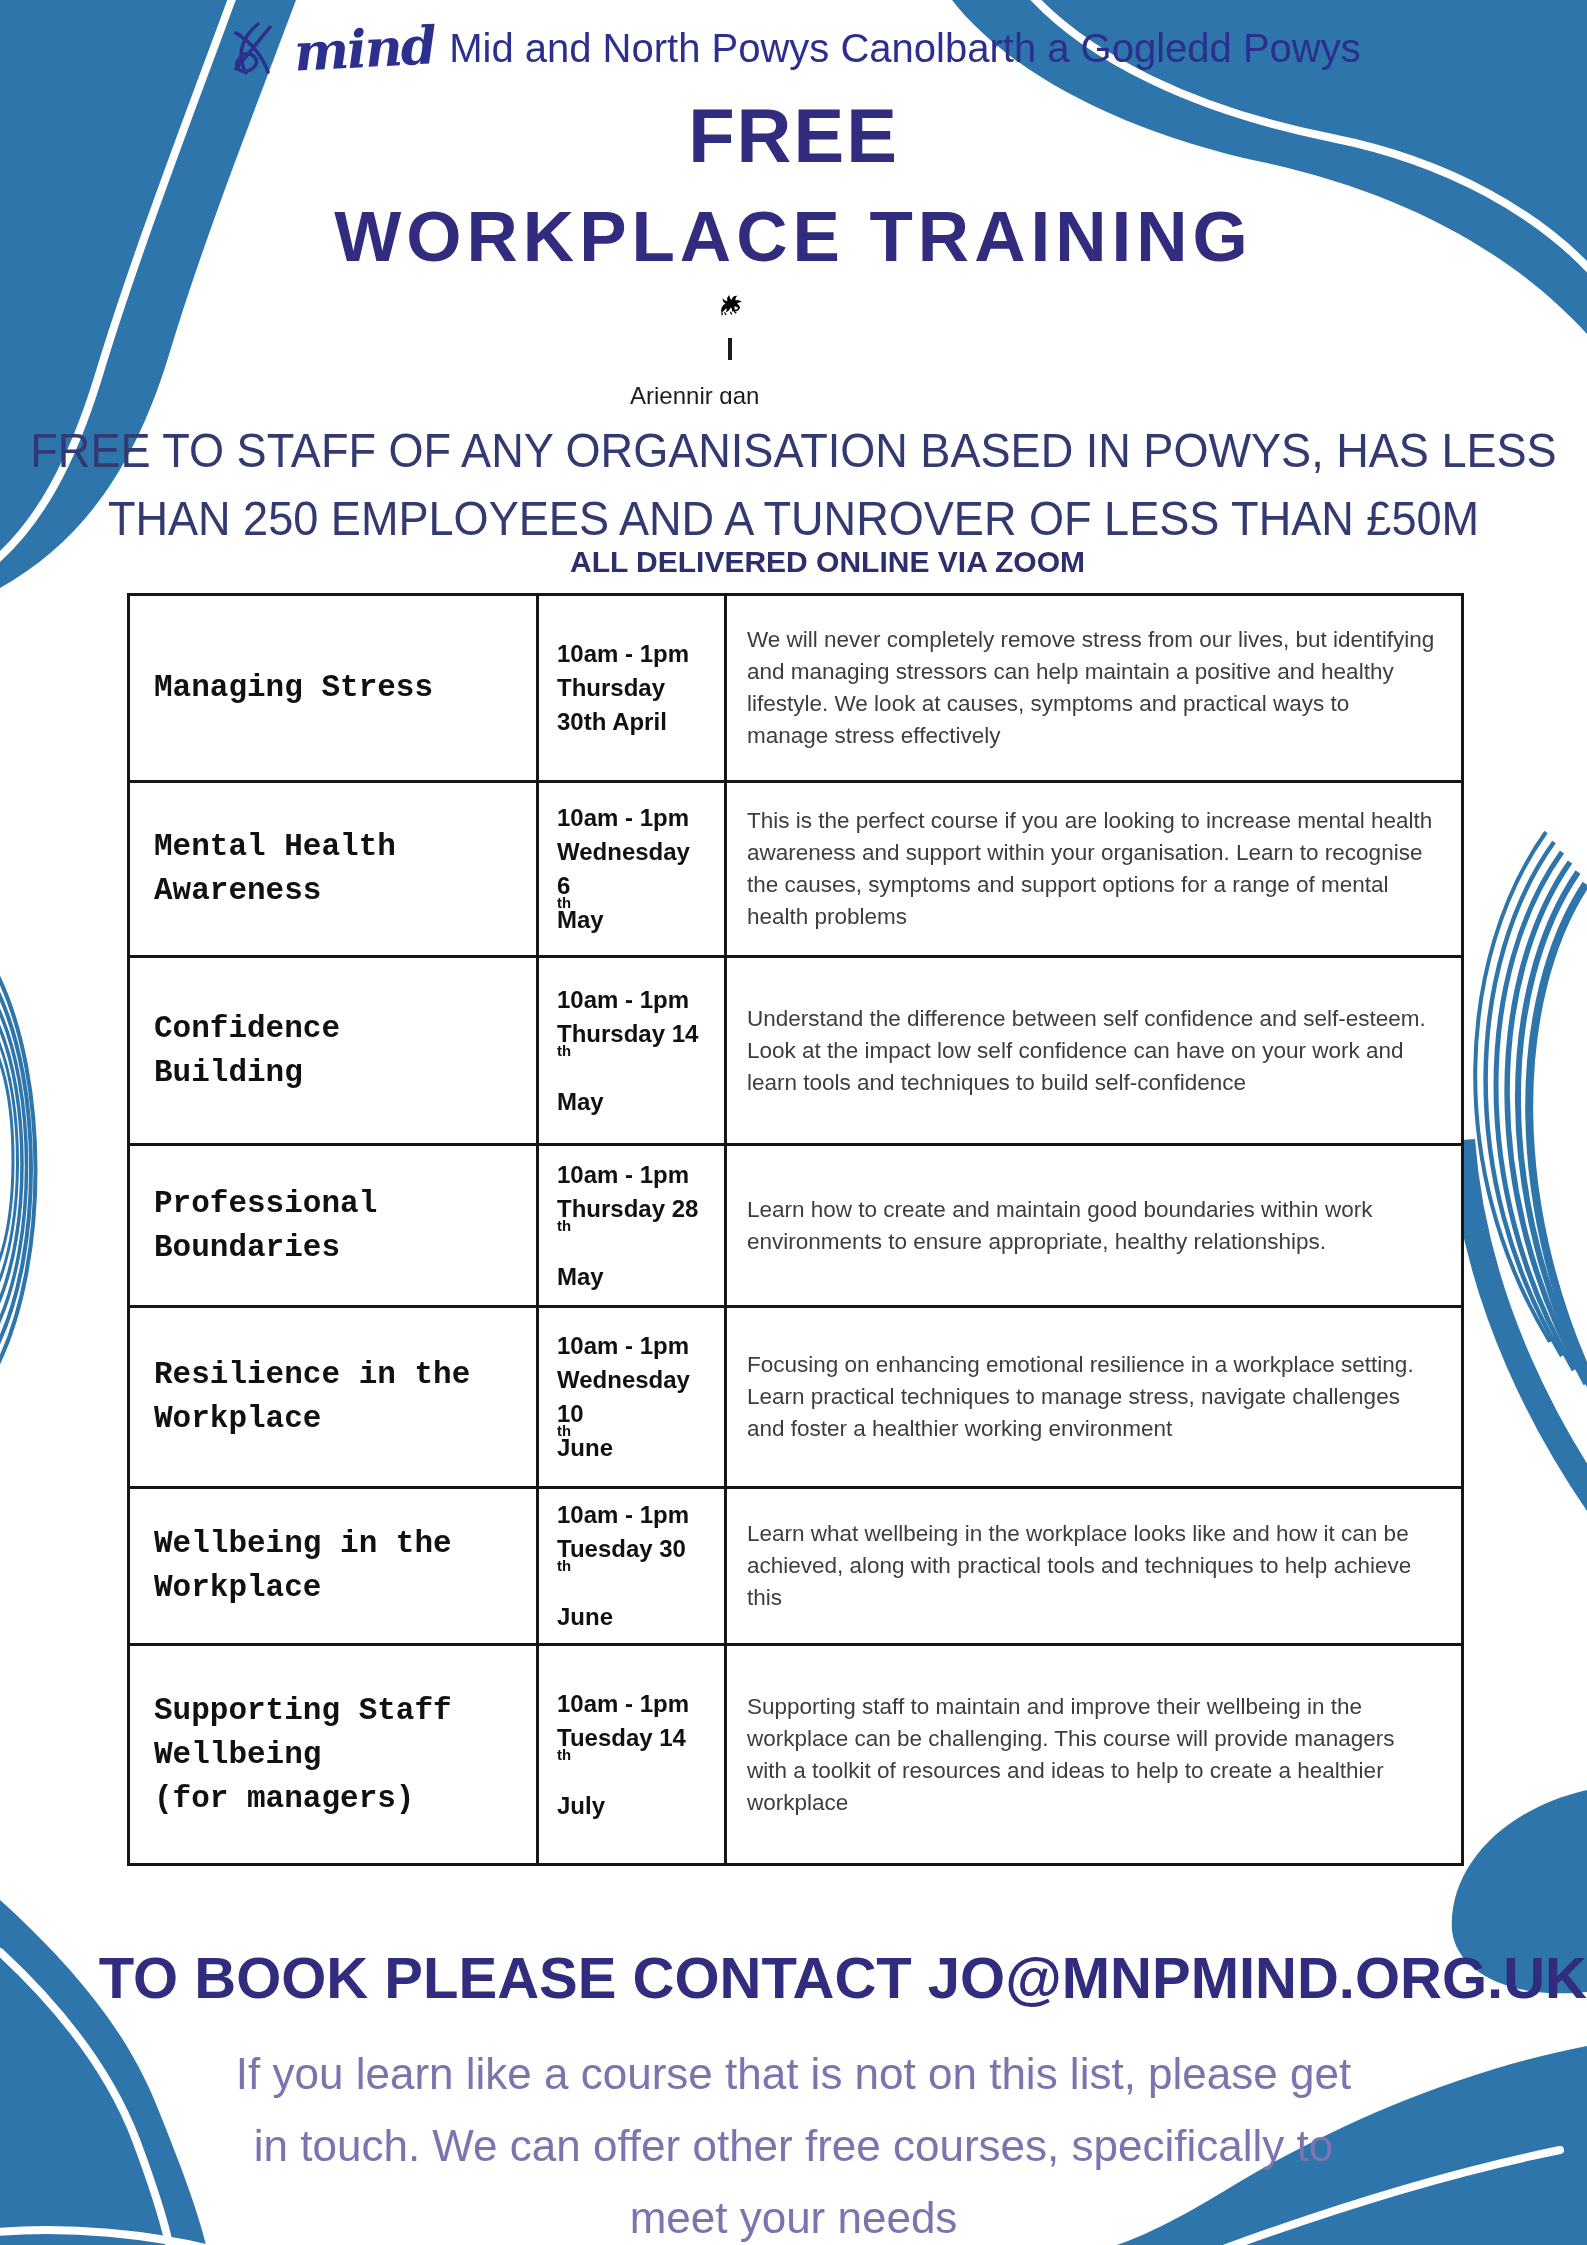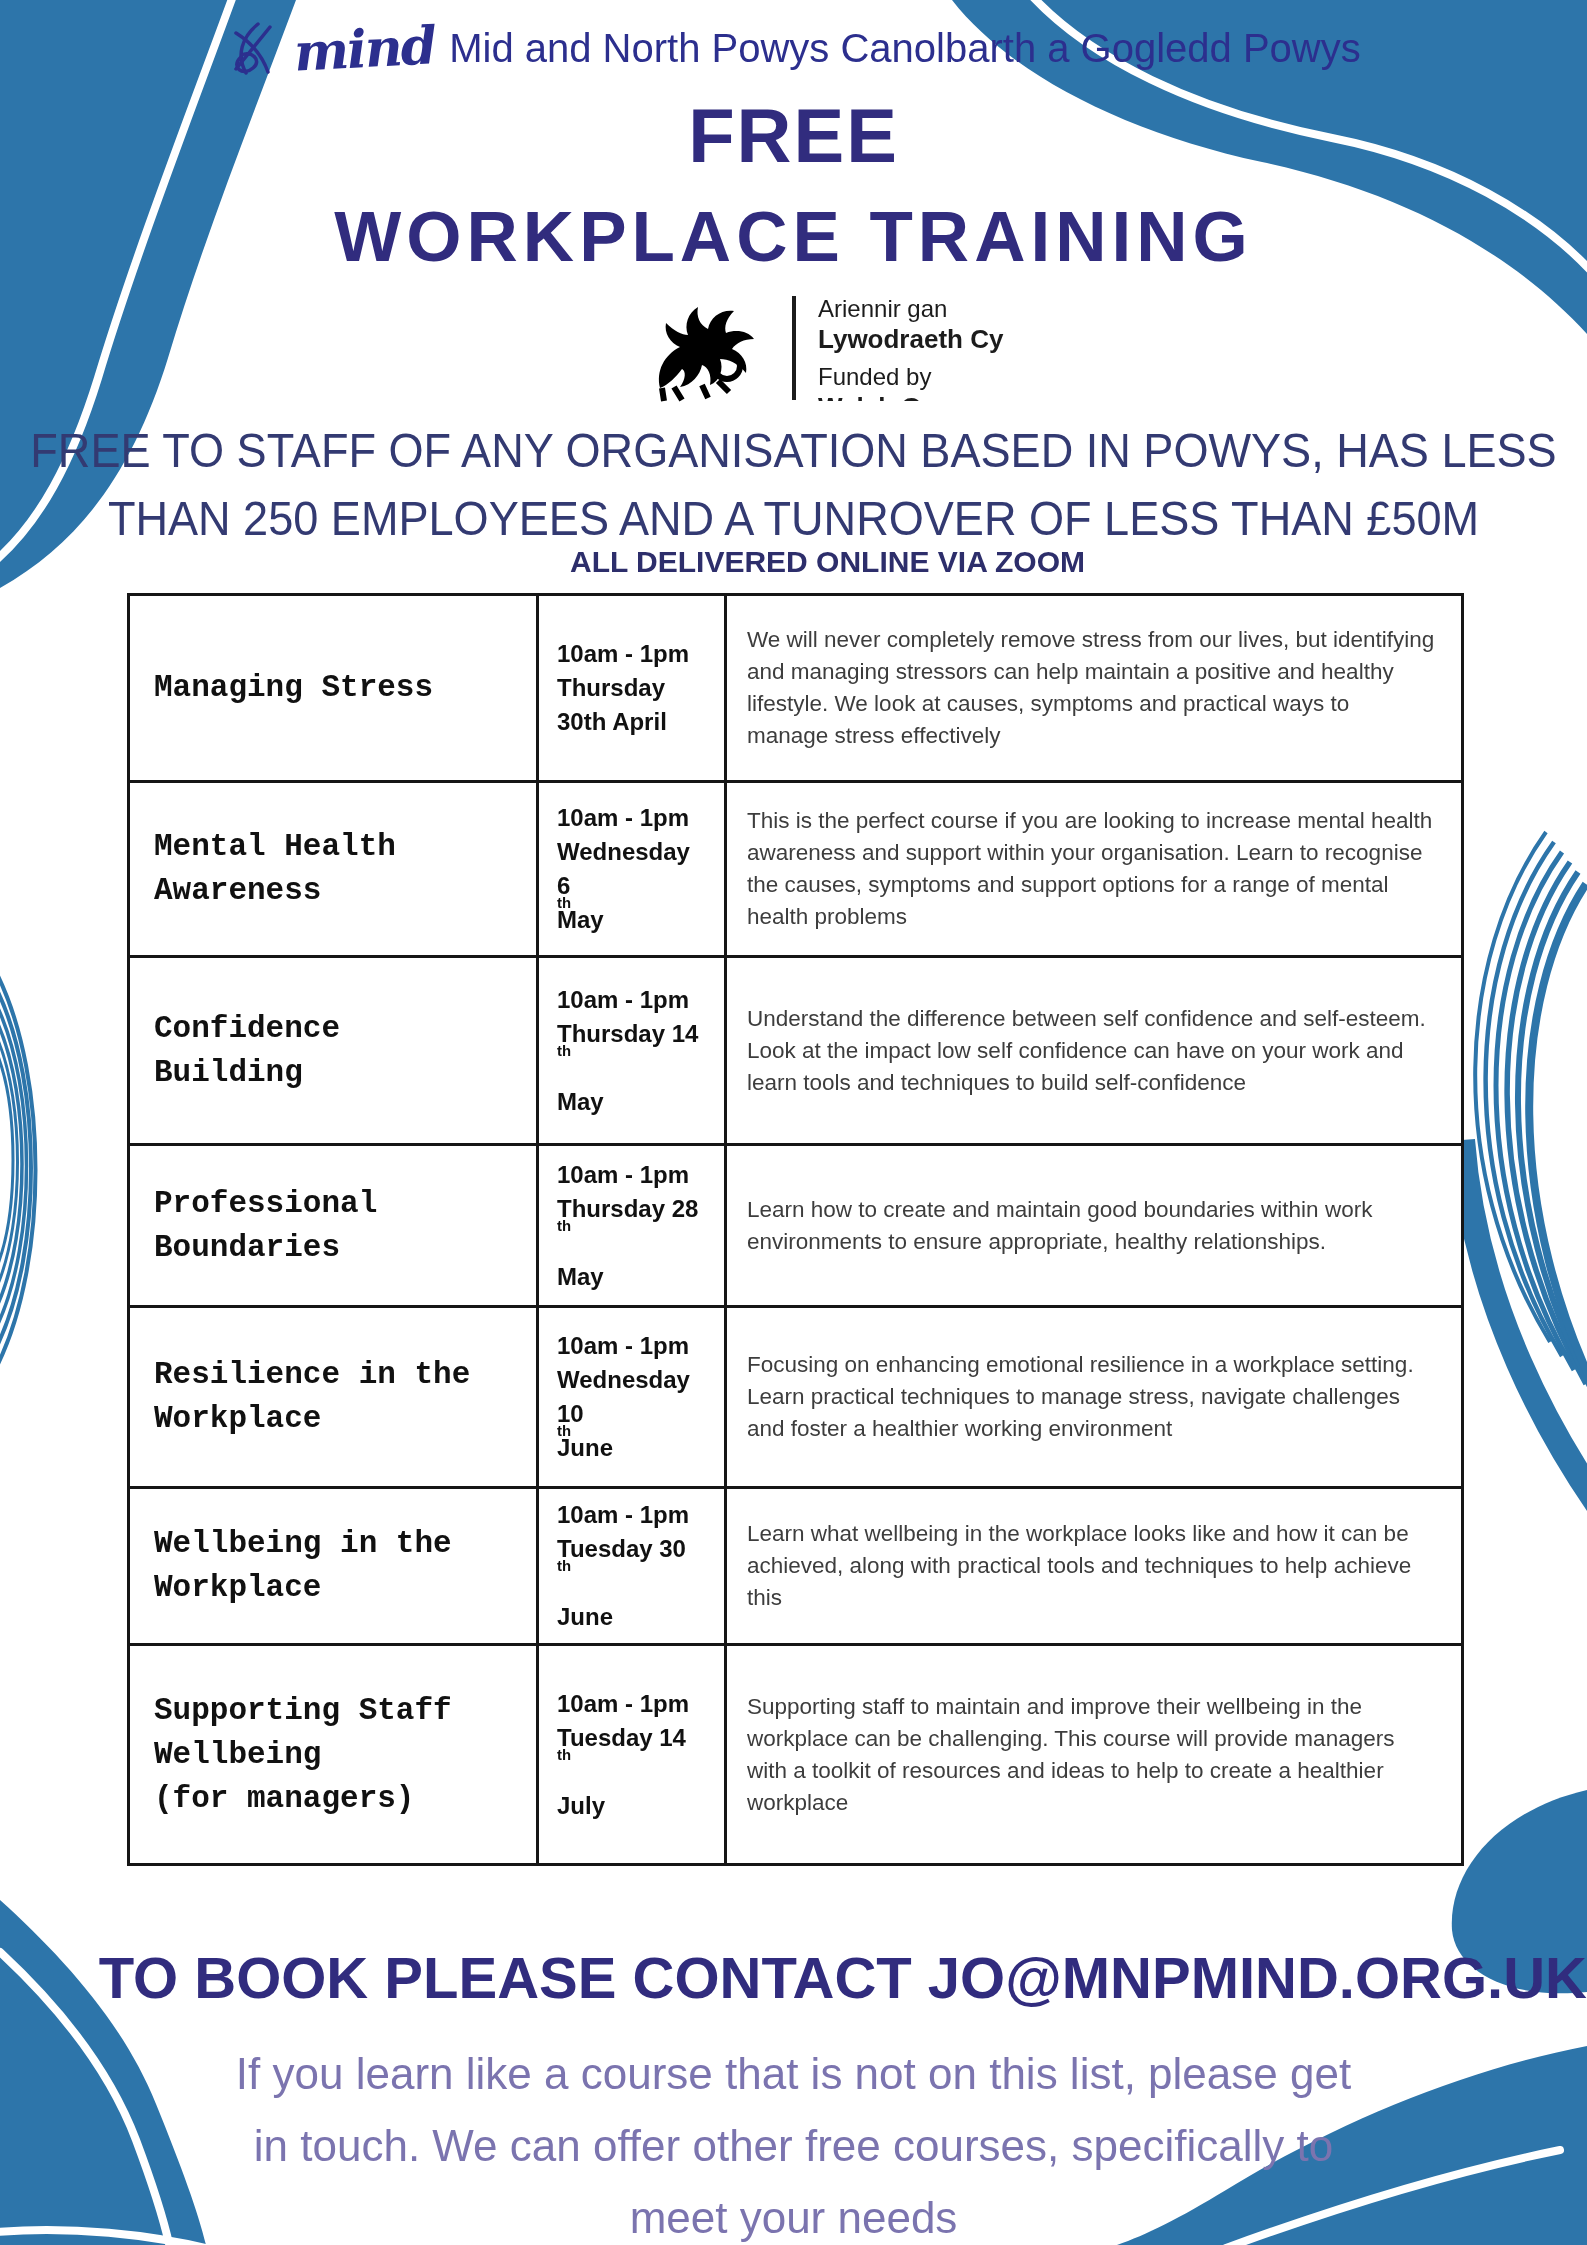--- a/index.html
+++ b/index.html
@@ -30,21 +30,21 @@
   .mind-word{font-family:"DejaVu Serif",serif;font-style:italic;font-weight:bold;
              font-size:52px;color:var(--brand-blue);transform:rotate(-3deg);letter-spacing:-2px;}
   .brand-text{font-size:40px;color:var(--brand-blue);font-weight:400;letter-spacing:0;}
 
   .title1{position:absolute;top:92px;left:0;width:100%;text-align:center;
           font-size:76px;font-weight:700;color:var(--heading-navy);letter-spacing:2px;}
   .title2{position:absolute;top:196px;left:0;width:100%;text-align:center;
           font-size:71px;font-weight:700;color:var(--heading-navy);letter-spacing:5px;}
 
   
-  .wg{position:absolute;top:292px;left:630px;height:112px;display:flex;align-items:center;gap:22px;}
+  .wg{position:absolute;top:292px;left:630px;height:112px;display:flex;align-items:center;gap:22px;flex-direction:column;}
   .wg-divider{width:4px;height:104px;background:#1c1c1c;}
   .wg-text{height:106px;overflow:hidden;color:#1c1c1c;width:200px;}
   .wg-text .l{font-size:24px;line-height:28px;white-space:nowrap;}
   .wg-text .b{font-size:26px;font-weight:700;line-height:32px;white-space:nowrap;}
   .wg-text .gap{height:8px;}
 
   .elig{position:absolute;top:420px;left:0;width:100%;text-align:center;
         color:var(--eligibility-navy);font-size:46px;line-height:64px;font-weight:400;
         transform:scale(0.98,1.06);letter-spacing:0;}
   .zoom-note{position:absolute;top:545px;left:0;width:100%;text-align:center;

